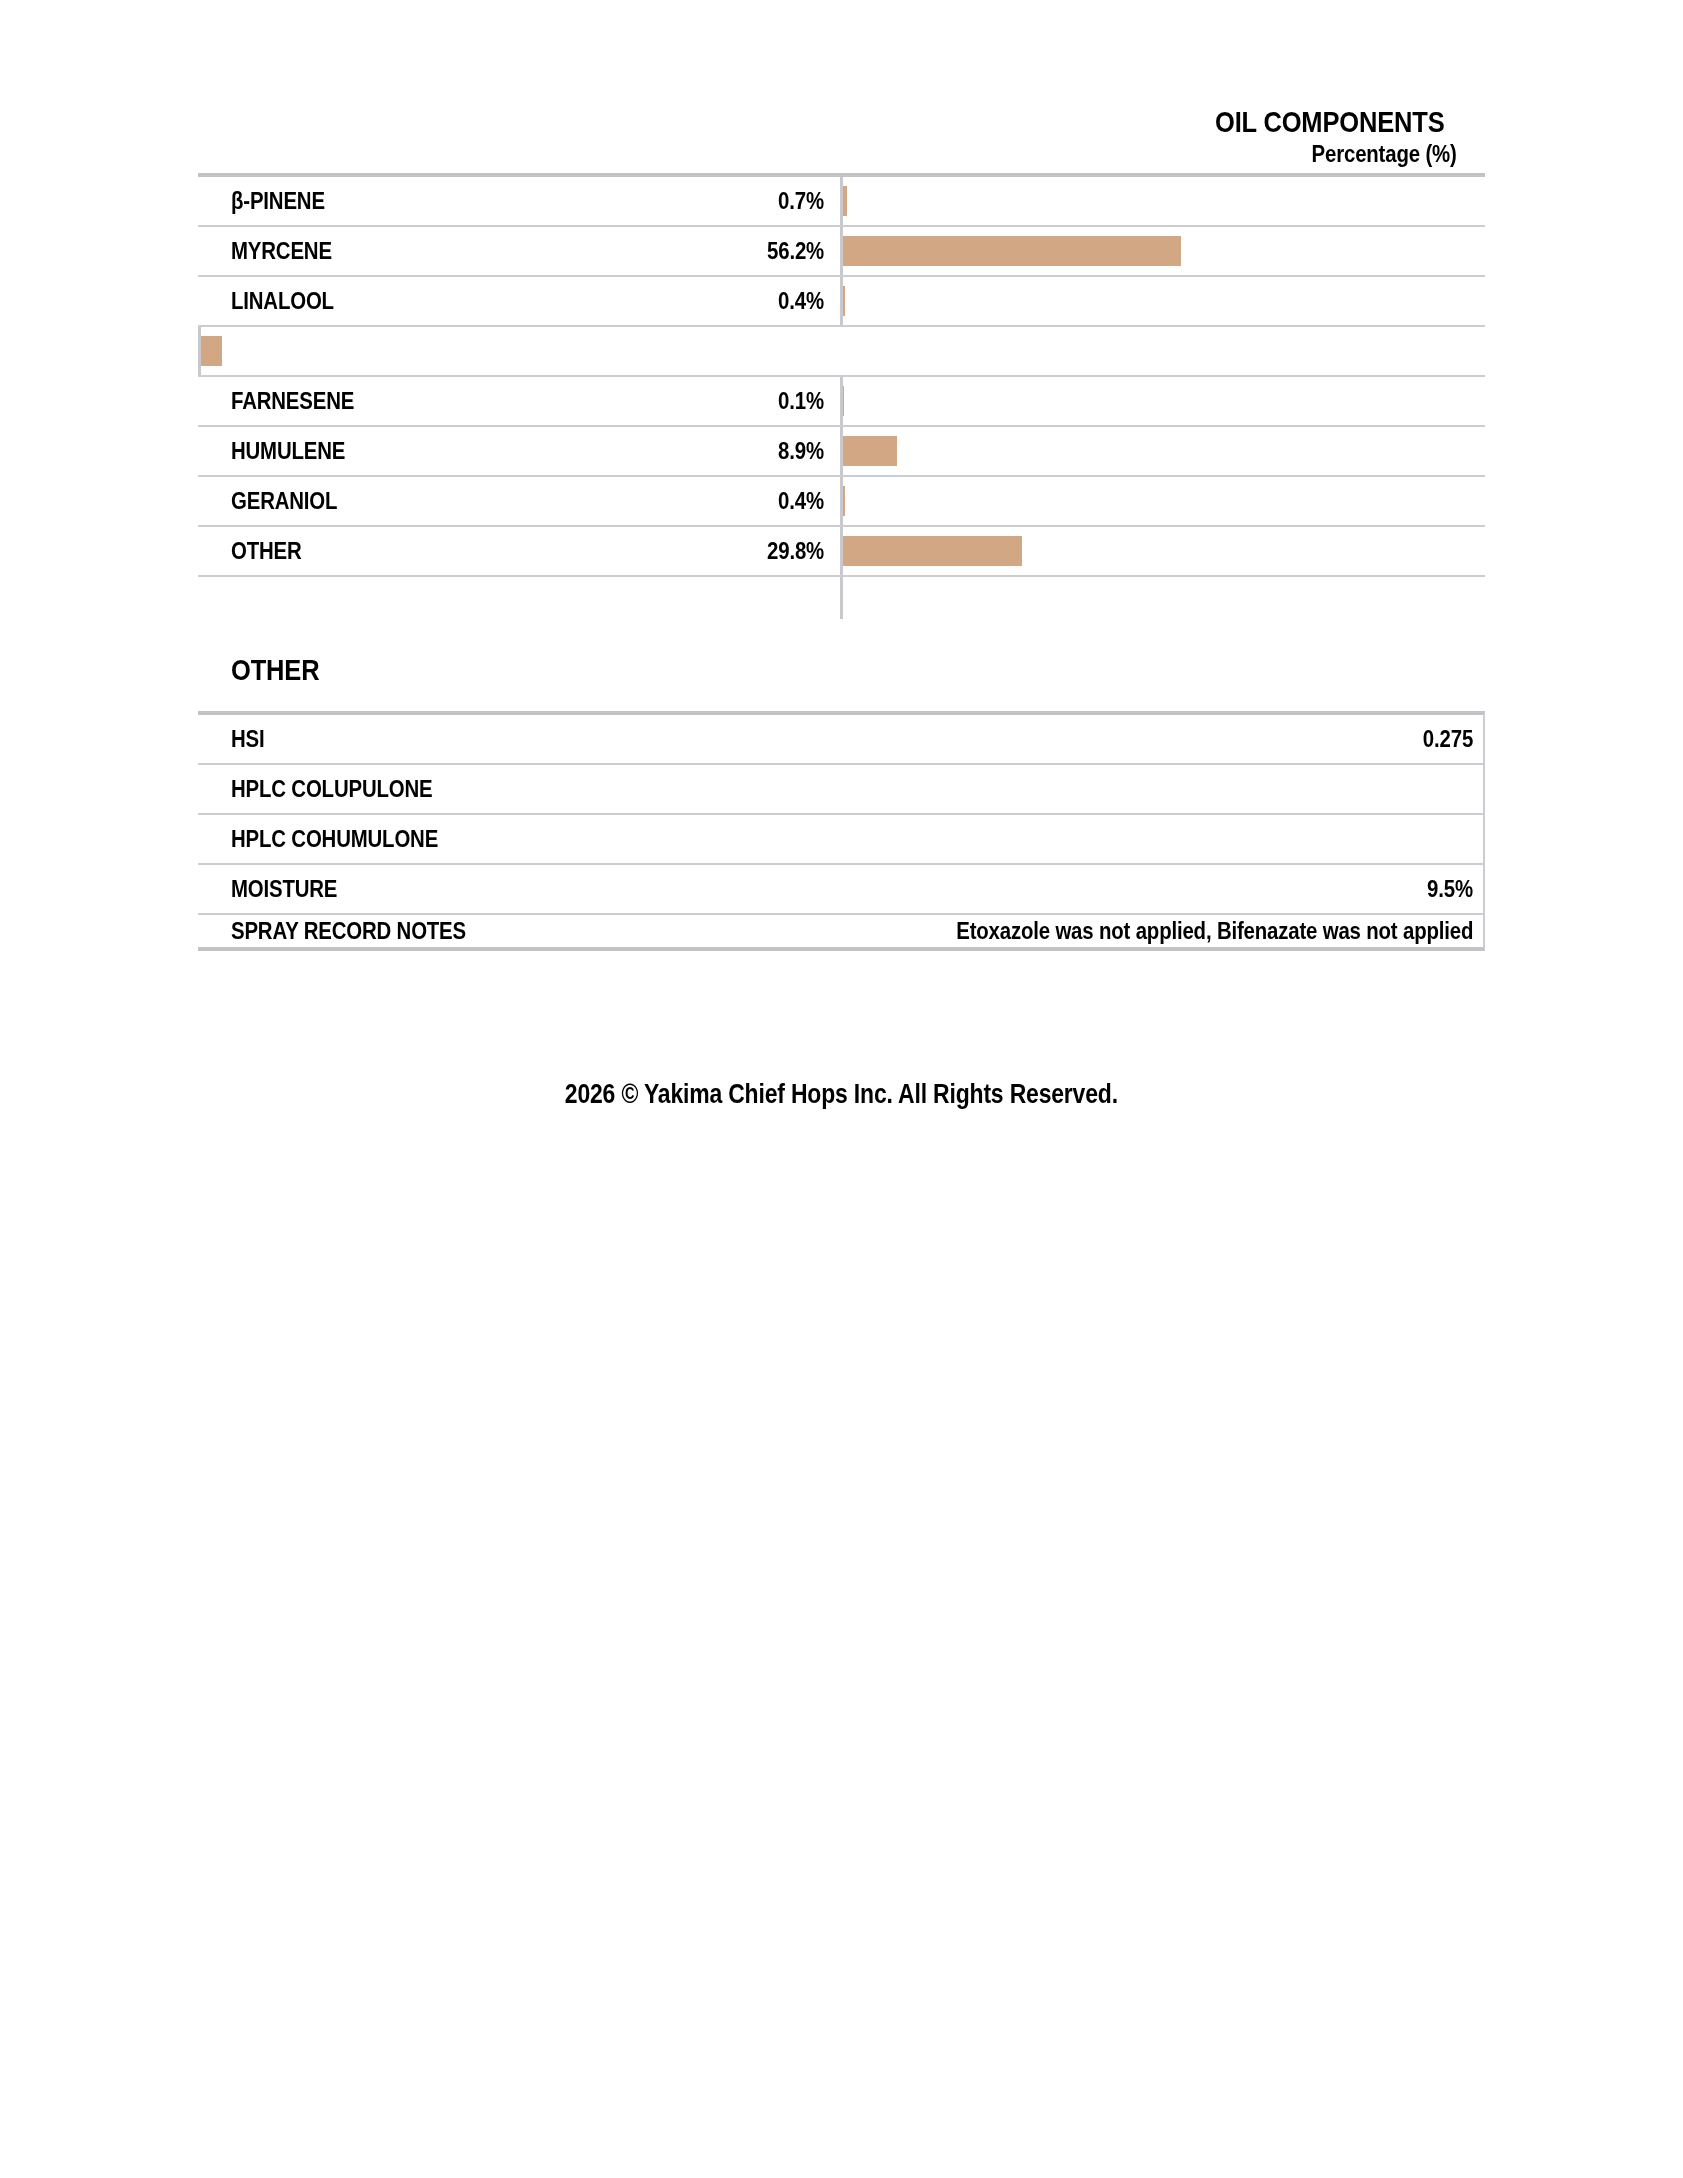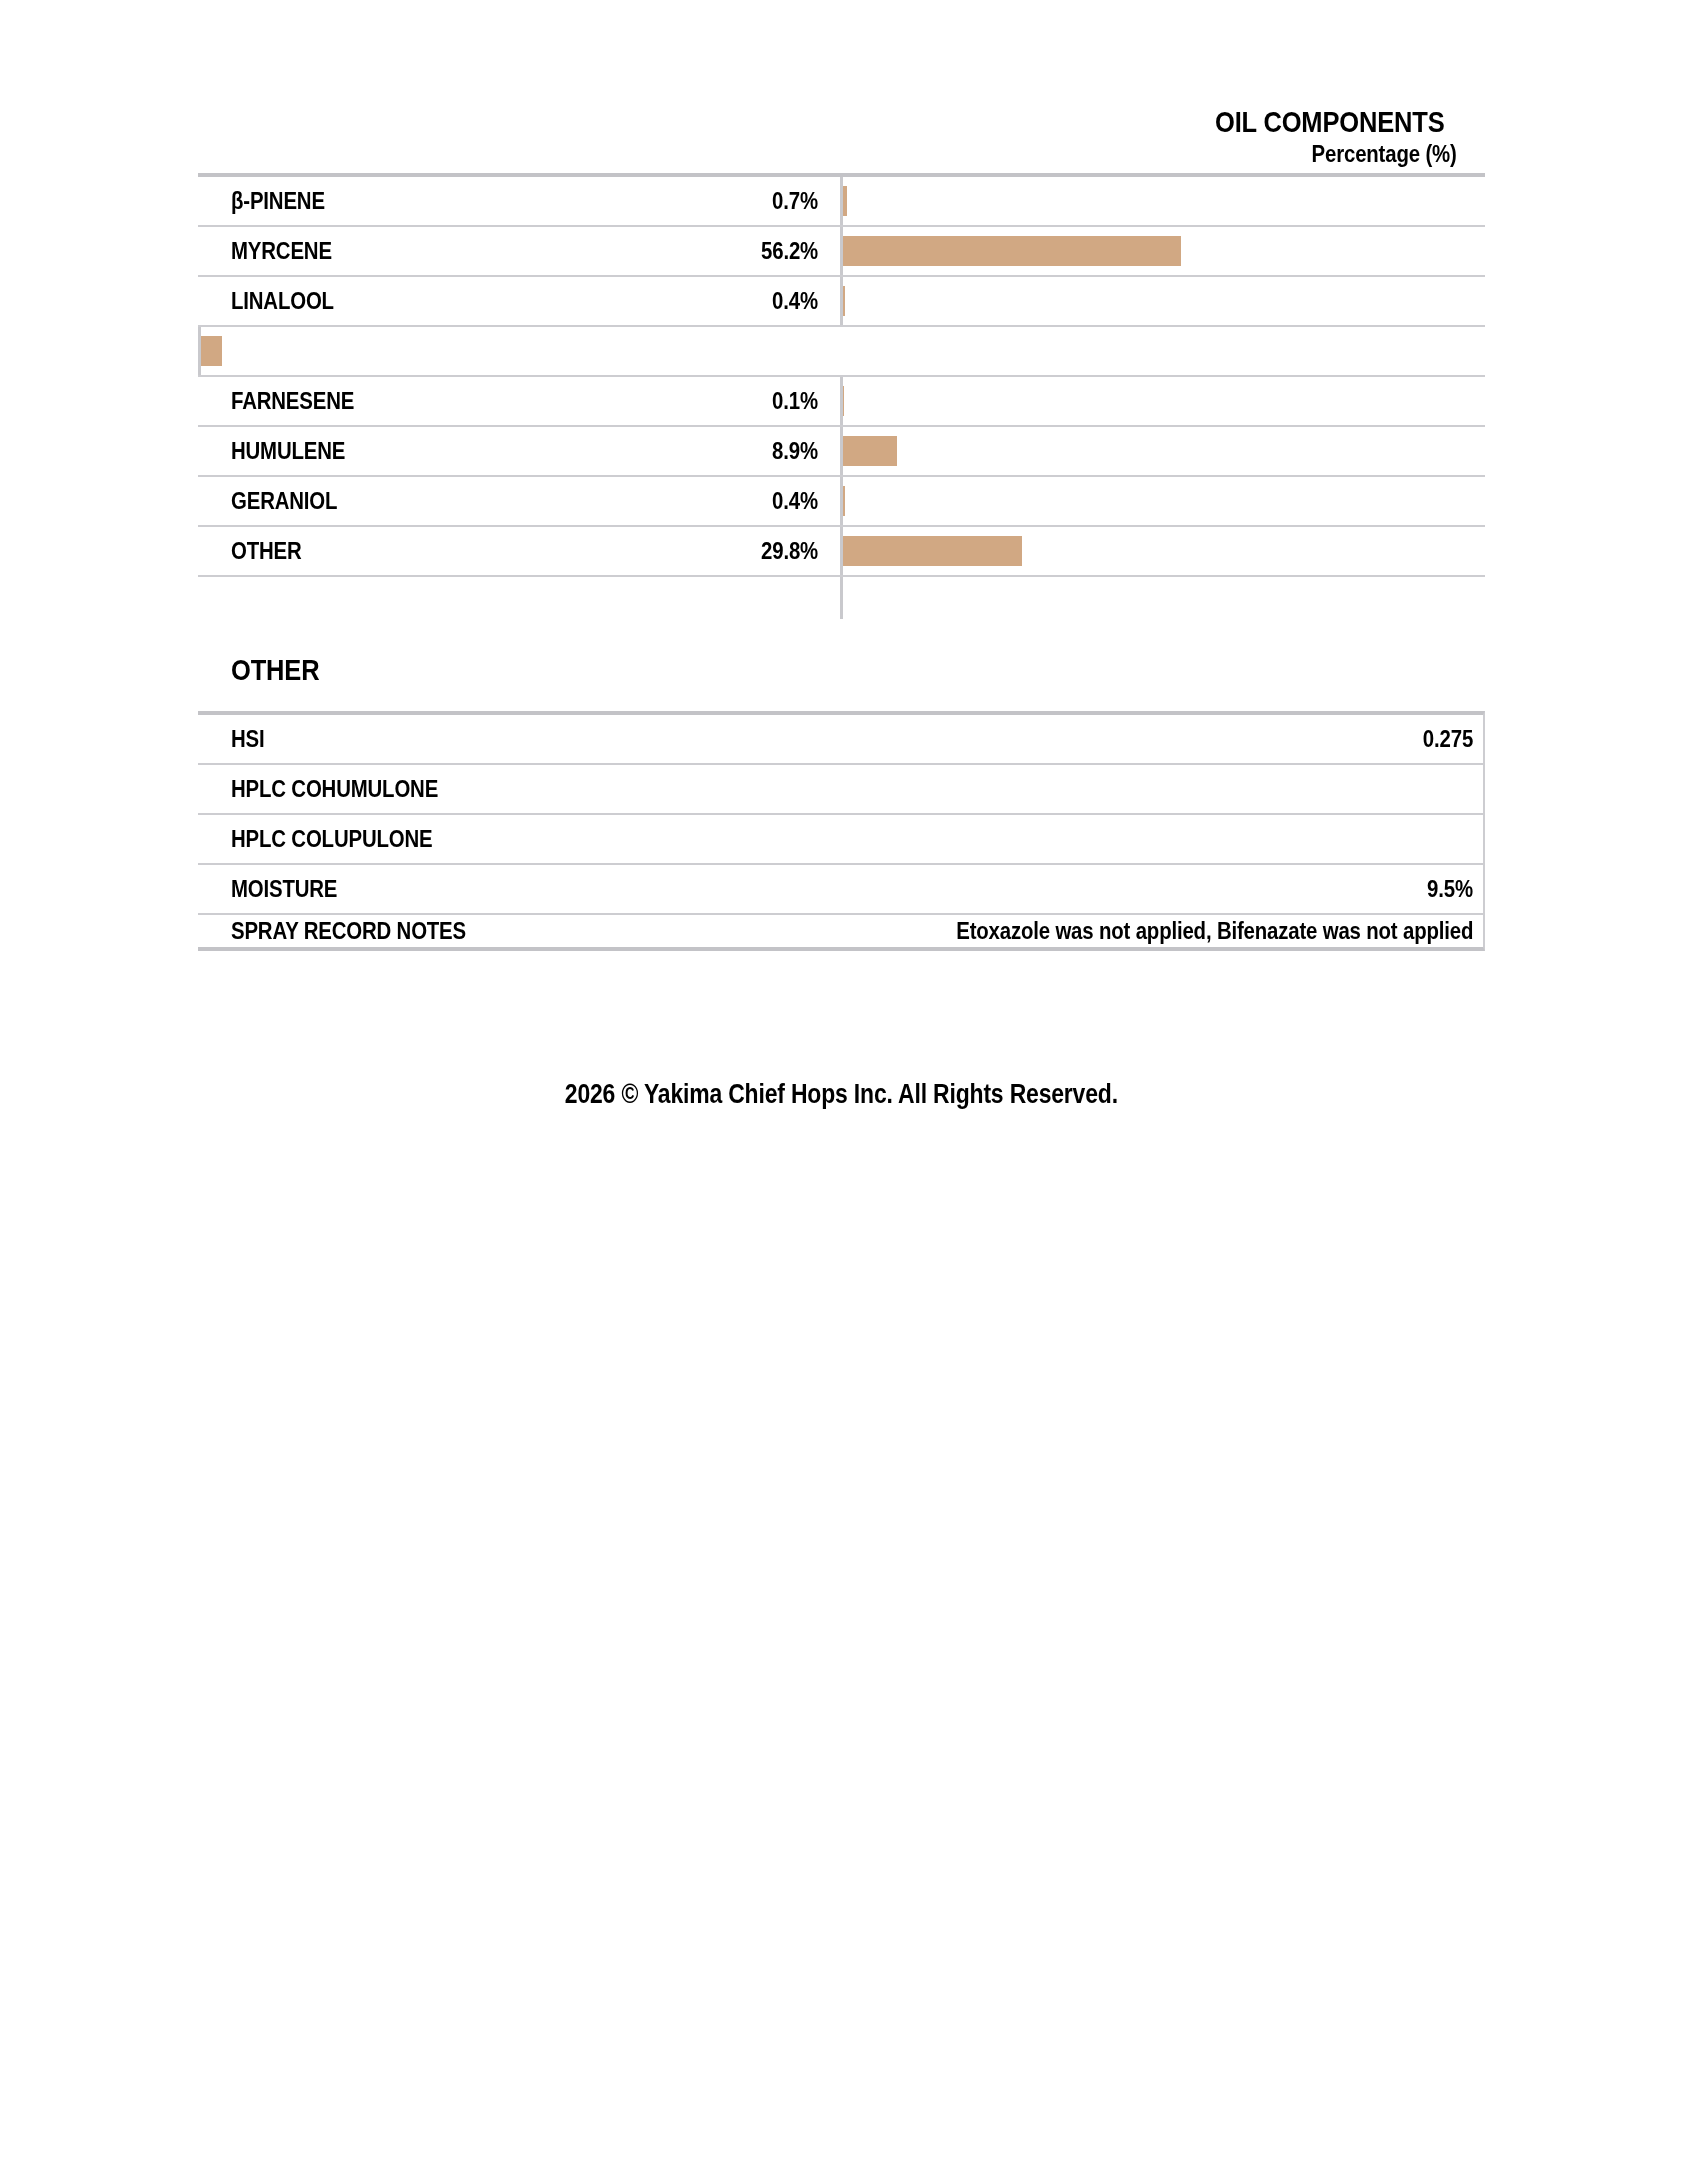--- a/index.html
+++ b/index.html
@@ -27,21 +27,21 @@
   .axis-header  { font-size:24px; line-height:1.3; padding-right:28px; }
 
   
   .oil-table {
     position:absolute; left:198px; top:173px; width:1287px;
     border-top:4px solid #c3c3c7;
   }
   .oil-row { display:flex; height:48px; border-bottom:2px solid #cdcdd1; }
   .oil-left {
     flex:0 0 642px; box-sizing:border-box;
-    padding-left:33px; padding-right:22px;
+    padding-left:33px; padding-right:16px;
     display:flex; align-items:center; justify-content:space-between;
     font-size:24px;
   }
   .oil-bars { flex:1 1 auto; border-left:3px solid #c9c9cd; display:flex; align-items:center; }
   .oil-bar  { height:30px; }
   .axis-tail { margin-left:642px; width:3px; height:42px; background:#c9c9cd; }
 
   
   .other-heading { position:absolute; left:231px; top:653px; font-size:30px; line-height:1.1; }
   .other-table {
@@ -166,30 +166,30 @@
   </div>
 
   <div class="other-table">
 
   <div class="other-row">
     <span class="cx ox-l">HSI</span>
     <span class="cx ox-r">0.275</span>
   </div>
 
   <div class="other-row">
+    <span class="cx ox-l">HPLC COLUPULONE</span>
+    <span class="cx ox-r"></span>
+  </div>
+
+  <div class="other-row">
     <span class="cx ox-l">HPLC COHUMULONE</span>
     <span class="cx ox-r"></span>
   </div>
 
   <div class="other-row">
-    <span class="cx ox-l">HPLC COLUPULONE</span>
-    <span class="cx ox-r"></span>
-  </div>
-
-  <div class="other-row">
     <span class="cx ox-l">MOISTURE</span>
     <span class="cx ox-r">9.5%</span>
   </div>
 
   <div class="other-row">
     <span class="cx ox-l">SPRAY RECORD NOTES</span>
     <span class="cx ox-r">Etoxazole was not applied, Bifenazate was not applied</span>
   </div>
 </div>
 

